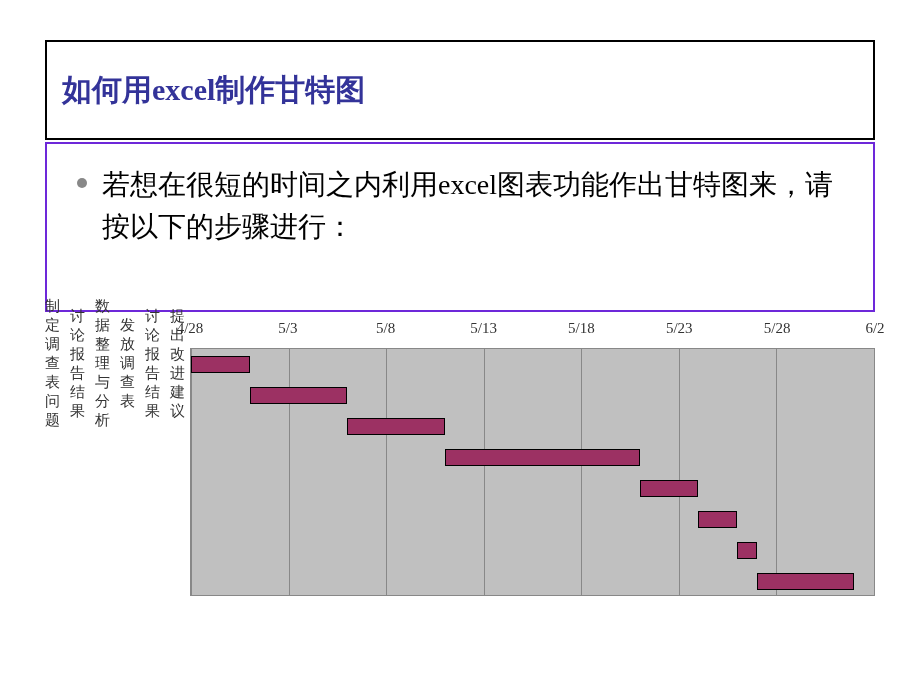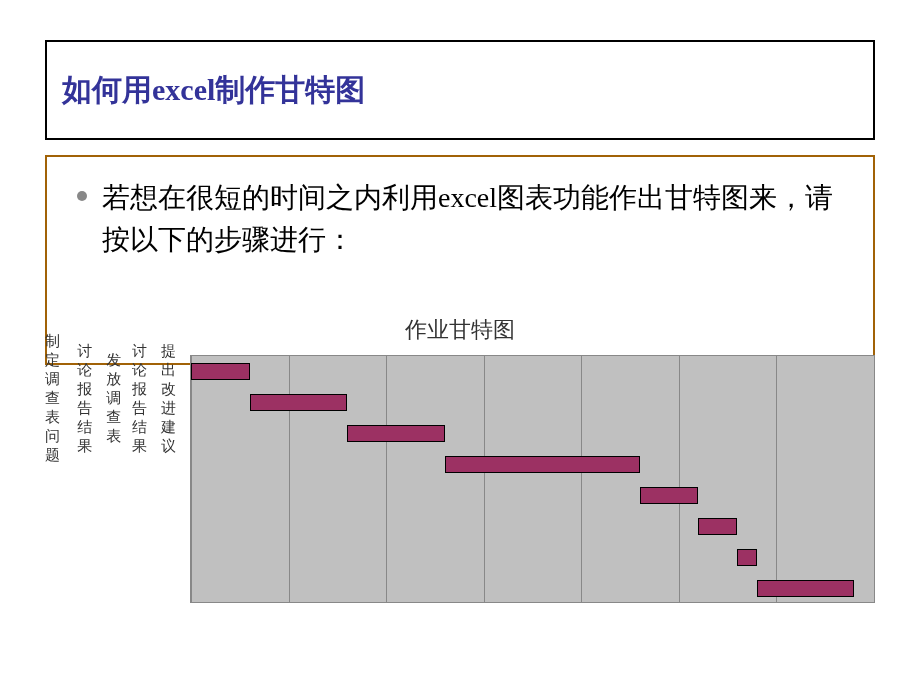--- a/index.html
+++ b/index.html
@@ -22,25 +22,25 @@
       padding-left: 15px;
     }
     .title-box h1 {
       font-size: 30px;
       font-weight: bold;
       color: #333399;
       font-family: "SimSun", serif;
     }
     .content-box {
       position: absolute;
-      top: 155px;
+      top: 142px;
       left: 45px;
       right: 45px;
-      height: 210px;
-      border: 2px solid #a16207;
+      height: 170px;
+      border: 2px solid #6d28d9;
       padding: 20px 30px;
     }
     .bullet-item {
       display: flex;
       align-items: flex-start;
       gap: 15px;
     }
     .bullet {
       width: 10px;
       height: 10px;
@@ -147,30 +147,40 @@
 </div>
 
 <div class="content-box">
   <div class="bullet-item">
     <div class="bullet"></div>
     <div class="bullet-text">若想在很短的时间之内利用excel图表功能作出甘特图来，请按以下的步骤进行：</div>
   </div>
 </div>
 
 <div class="chart-container">
-  <div class="chart-title">作业甘特图</div>
   <div class="chart-area">
     <div class="y-labels" id="y-labels">
         <div class="y-label">制定调查表问题</div>
         <div class="y-label">讨论报告结果</div>
+        <div class="y-label">数据整理与分析</div>
         <div class="y-label">发放调查表</div>
         <div class="y-label">讨论报告结果</div>
         <div class="y-label">提出改进建议</div>
       </div>
     <div class="plot-area">
+      <div class="x-axis" id="x-axis">
+          <div class="x-tick" style="left: 0%;">4/28</div>
+          <div class="x-tick" style="left: 14.2857%;">5/3</div>
+          <div class="x-tick" style="left: 28.5714%;">5/8</div>
+          <div class="x-tick" style="left: 42.8571%;">5/13</div>
+          <div class="x-tick" style="left: 57.1429%;">5/18</div>
+          <div class="x-tick" style="left: 71.4286%;">5/23</div>
+          <div class="x-tick" style="left: 85.7143%;">5/28</div>
+          <div class="x-tick" style="left: 100%;">6/2</div>
+        </div>
       <div class="plot-grid" id="plot-grid">
           <div class="grid-line" style="left: 0%;"></div>
           <div class="grid-line" style="left: 14.2857%;"></div>
           <div class="grid-line" style="left: 28.5714%;"></div>
           <div class="grid-line" style="left: 42.8571%;"></div>
           <div class="grid-line" style="left: 57.1429%;"></div>
           <div class="grid-line" style="left: 71.4286%;"></div>
           <div class="grid-line" style="left: 85.7143%;"></div>
           <div class="grid-line" style="left: 100%;"></div>
           <div class="bar-row" style="top: 0px;">

